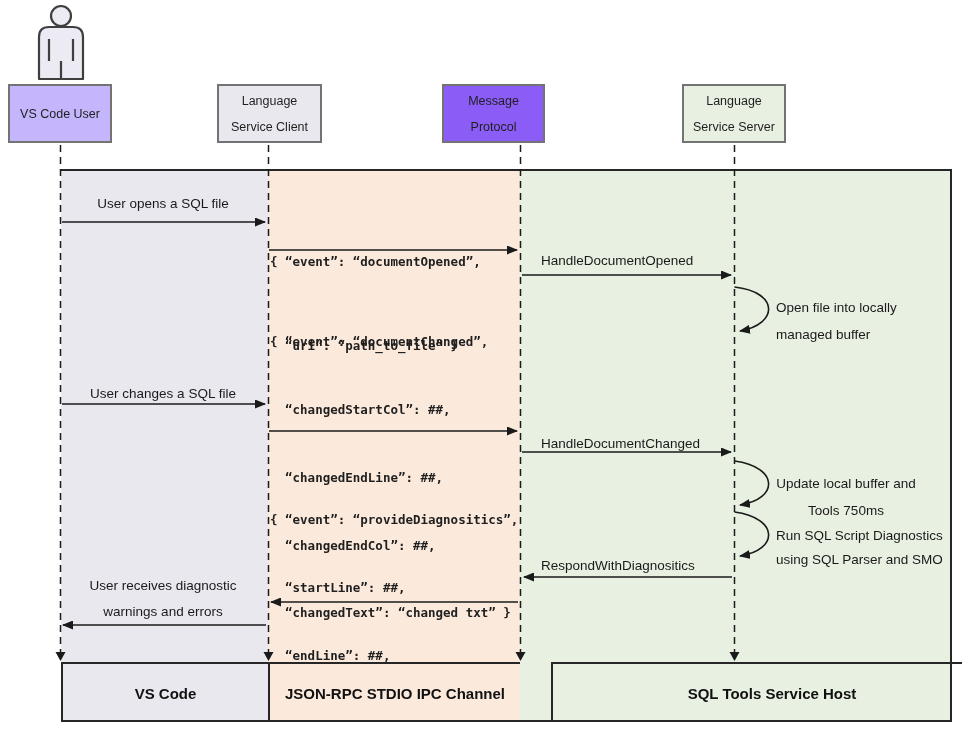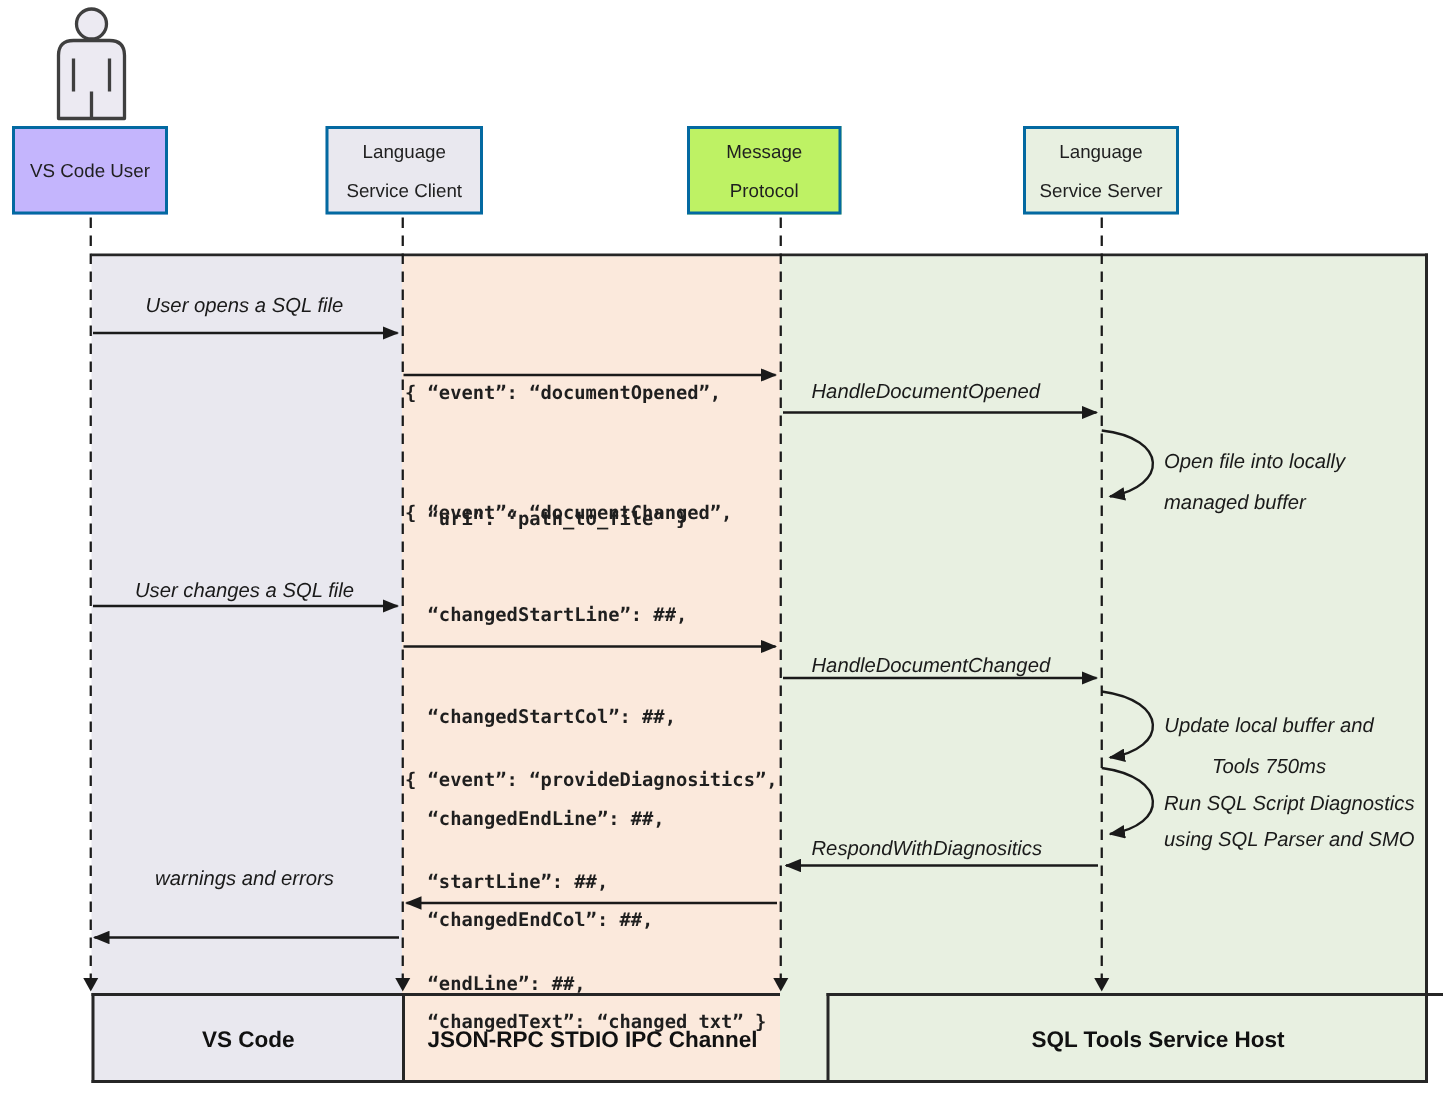--- a/index.html
+++ b/index.html
@@ -24,27 +24,27 @@
   .lane-footer .cell{
     box-sizing:border-box;height:100%;display:flex;align-items:center;justify-content:center;
     border-top:2px solid #262626;font-weight:bold;font-size:15px;color:#111;
   }
   .lane-footer .cell.f1{width:207px;border-left:2px solid #262626;}
   .lane-footer .cell.f2{width:252px;border-left:2px solid #262626;}
   .lane-footer .cell.f3{flex:1;border-left:2px solid #262626;margin-left:31px;}
   
   .actor-box{
     position:absolute;top:84px;height:59px;box-sizing:border-box;
-    border:2px solid #0369a1;display:flex;flex-direction:column;align-items:center;justify-content:center;
+    border:2px solid #737373;display:flex;flex-direction:column;align-items:center;justify-content:center;
     font-size:12.5px;line-height:26px;text-align:center;z-index:5;color:#1f1f1f;
   }
   
   svg.overlay{position:absolute;left:0;top:0;z-index:3;pointer-events:none;}
   
-  .lbl{position:absolute;z-index:6;font-style:italic;font-size:13.5px;color:#1a1a1a;white-space:nowrap;}
+  .lbl{position:absolute;z-index:6;font-size:13.5px;color:#1a1a1a;white-space:nowrap;}
   .lbl.center{text-align:center;}
   .code{
     position:absolute;z-index:6;font-family:"DejaVu Sans Mono","Liberation Mono",monospace;
     font-size:12.5px;font-weight:600;color:#1f1f1f;white-space:pre;
   }
   .code .code-line:not(:first-child){padding-left:2ch;}
   .person{position:absolute;left:33px;top:3px;z-index:5;}
 </style>
 </head>
 <body>
@@ -63,21 +63,21 @@
     <div class="lane-col c3" style="background-color: rgb(232, 240, 225);"></div>
   </div>
 
   <div class="actor-box" style="left: 8px; width: 104px; background-color: #c4b5fd;">
     <div>VS Code User</div>
   </div>
   <div class="actor-box" style="left: 217px; width: 105px; background-color: rgb(233, 232, 239);">
     <div>Language</div>
     <div>Service Client</div>
   </div>
-  <div class="actor-box" style="left: 458px; width: 103px; background-color: #bef264;">
+  <div class="actor-box" style="left: 442px; width: 103px; background-color: #8b5cf6;">
     <div>Message</div>
     <div>Protocol</div>
   </div>
   <div class="actor-box" style="left: 682px; width: 104px; background-color: rgb(232, 240, 225);">
     <div>Language</div>
     <div>Service Server</div>
   </div>
 
   <svg class="overlay" width="962" height="732" viewBox="0 0 962 732">
     <defs>
@@ -130,30 +130,30 @@
   <div class="lbl center" style="left:746px;width:200px;top:470px;line-height:27px;">
     <div>Update local buffer and</div>
     <div>Tools 750ms</div>
   </div>
   <div class="lbl" style="left:776px;top:524px;line-height:24px;">
     <div>Run SQL Script Diagnostics</div>
     <div>using SQL Parser and SMO</div>
   </div>
   <div class="lbl" style="left:541px;top:558px;">RespondWithDiagnositics</div>
   <div class="lbl center" style="left:62px;width:202px;top:573px;line-height:26px;">
+    <div>User receives diagnostic</div>
     <div>warnings and errors</div>
   </div>
 
   <div class="code" style="left:270px;top:192px;line-height:28px;">
     <div class="code-line">{ “event”: “documentOpened”,</div>
     <div class="code-line">“uri”: “path_to_file” }</div>
   </div>
   <div class="code" style="left:270px;top:286px;line-height:22.6px;">
     <div class="code-line">{ “event”: “documentChanged”,</div>
-    <div class="code-line">“changedStartLine”: ##,</div>
     <div class="code-line">“changedStartCol”: ##,</div>
     <div class="code-line">“changedEndLine”: ##,</div>
     <div class="code-line">“changedEndCol”: ##,</div>
     <div class="code-line">“changedText”: “changed txt” }</div>
   </div>
   <div class="code" style="left:270px;top:464px;line-height:22.6px;">
     <div class="code-line">{ “event”: “provideDiagnositics”,</div>
     <div class="code-line">“startLine”: ##,</div>
     <div class="code-line">“endLine”: ##,</div>
     

